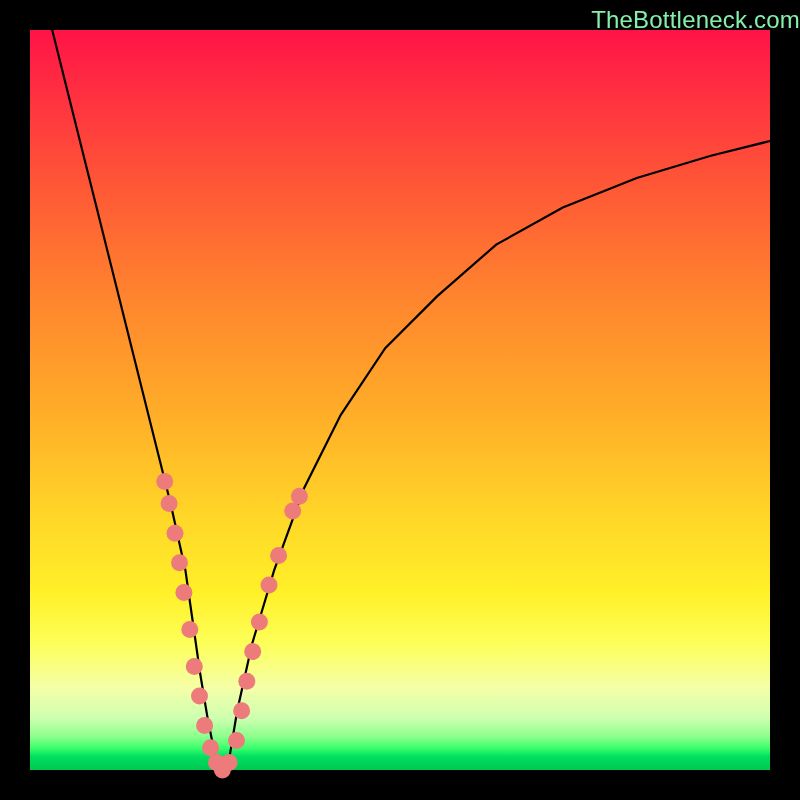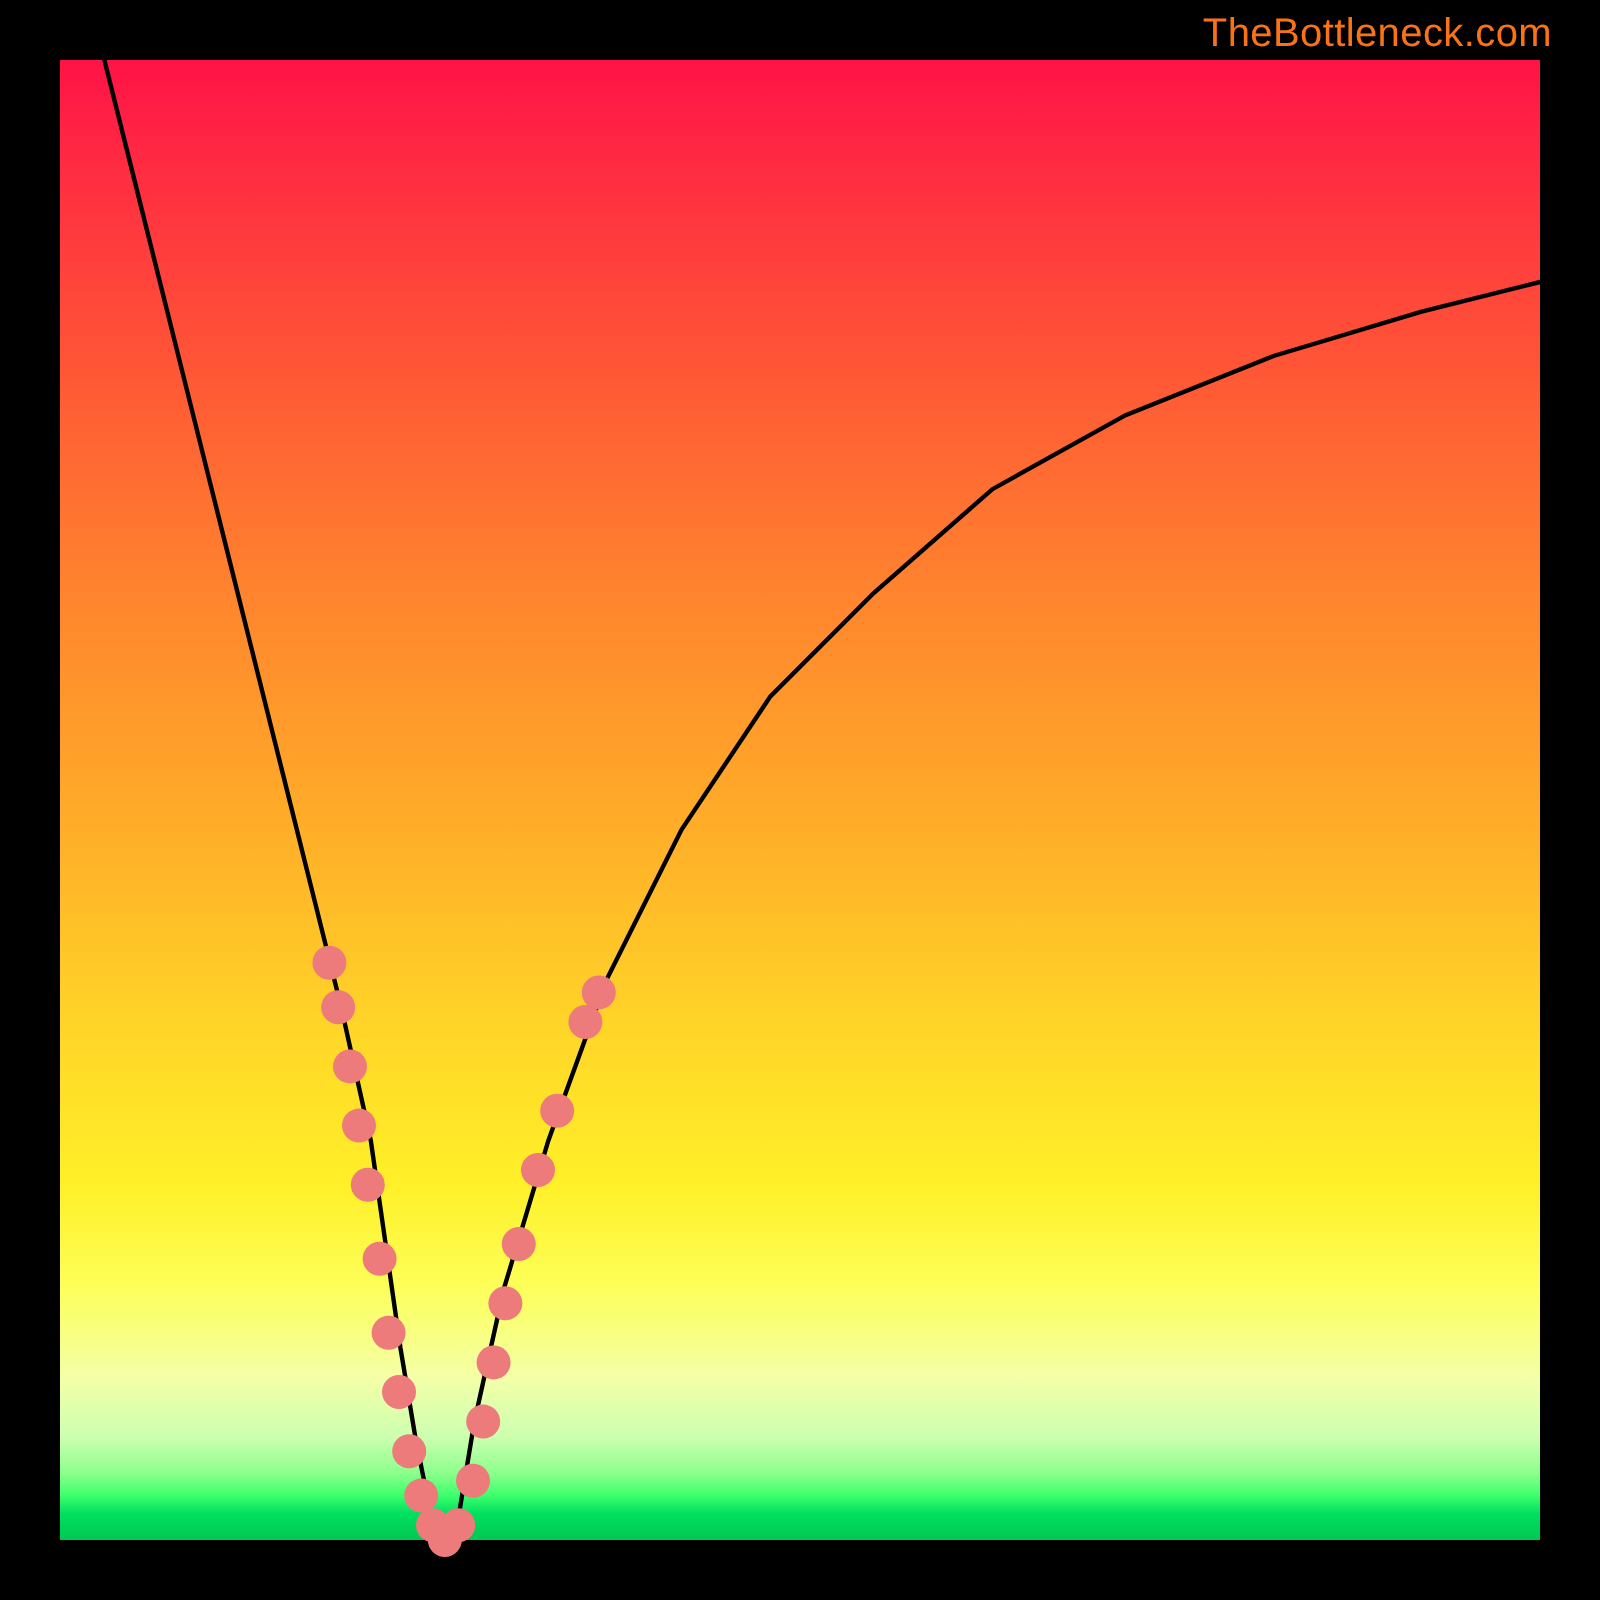--- a/index.html
+++ b/index.html
@@ -41,23 +41,23 @@
         #cdffb0 93%,
         #8cff8c 95.5%,
         #3cff6c 97%,
         #00e060 98.2%,
         #00c850 100%
       );
   }
   .watermark {
     position: absolute;
     top: 6px;
-    right: 24px;
-    color: #f97316;
-    font-size: 20px;
+    right: 0;
+    color: #86efac;
+    font-size: 24px;
     font-weight: 500;
     letter-spacing: 0.2px;
     user-select: none;
   }
   svg.curve {
     position: absolute;
     left: 0;
     top: 0;
     width: 740px;
     height: 740px;

